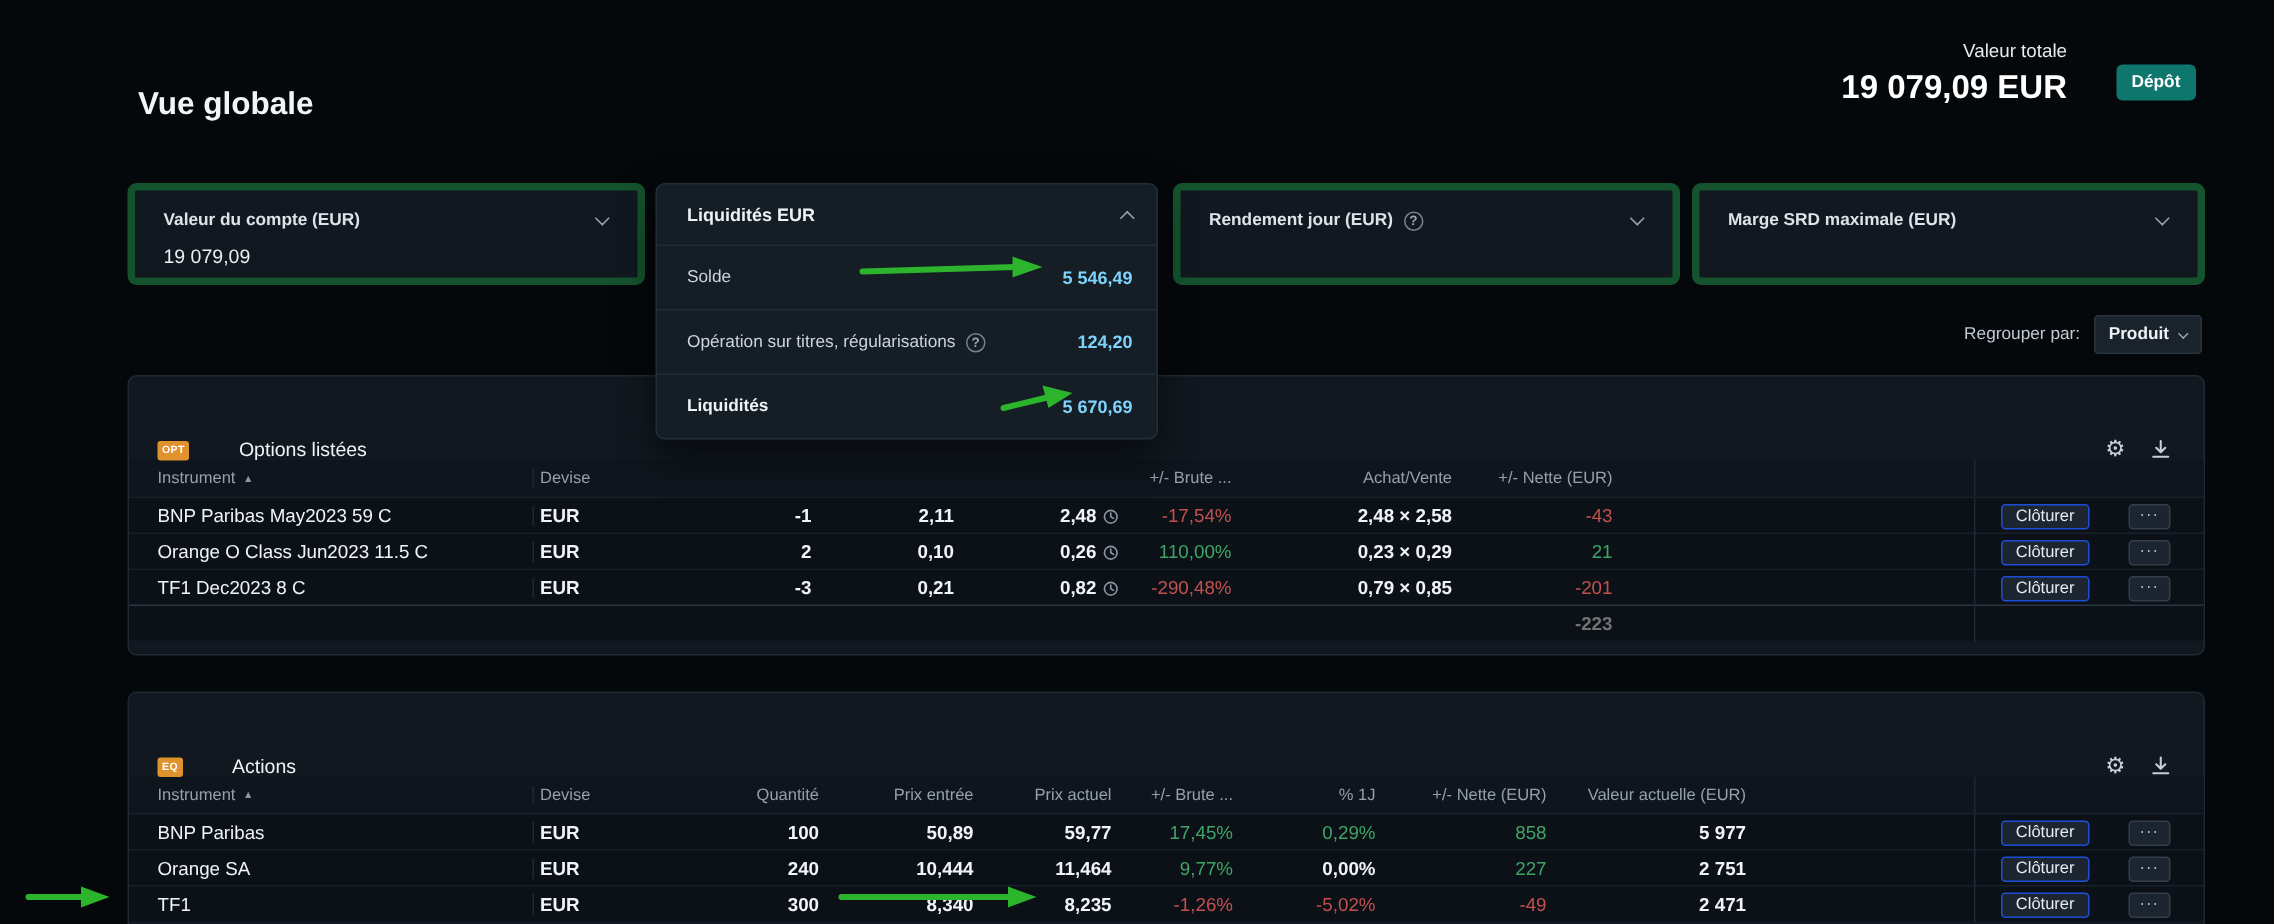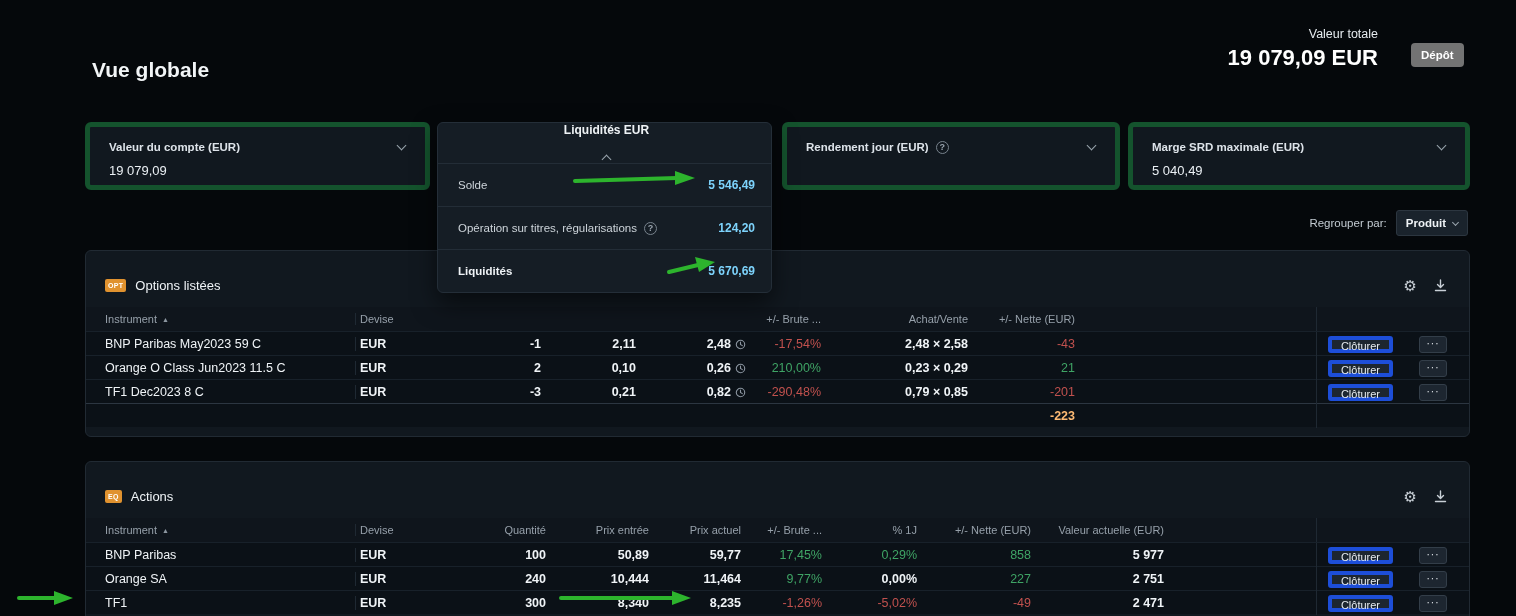--- a/index.html
+++ b/index.html
@@ -12,21 +12,21 @@
   }
   .abs { position:absolute; }
 
   
   .page-title { left:92px; top:58px; font-size:21px; font-weight:bold; color:#f2f5f7; }
   .total-block { right:138px; top:27px; text-align:right; }
   .total-label { font-size:12.5px; color:#e6ebef; }
   .total-value { font-size:22px; font-weight:bold; color:#ffffff; margin-top:4px; }
   .deposit-btn {
     left:1411px; top:43px; height:24px; padding:0 10px;
-    background:#737373; color:#fff; font-size:11.5px; font-weight:bold;
+    background:#0f766e; color:#fff; font-size:11.5px; font-weight:bold;
     border:none; border-radius:4px; cursor:pointer;
     font-family:inherit;
   }
 
   
   .card {
     top:122px; height:68px; background:#11181f;
     border:5px solid #14532d; border-radius:6px;
     padding:12px 20px 0 19px;
   }
@@ -58,21 +58,21 @@
     background:#1a232c; border:1px solid #2c3640; border-radius:3px;
     color:#eef2f5; font-size:11.5px; font-weight:bold; cursor:pointer;
     font-family:inherit;
   }
 
   
   .panel {
     left:85px; width:1385px; background:#11181f;
     border:1px solid #212a33; border-radius:6px; overflow:hidden;
   }
-  .panel-head { height:56px; display:flex; align-items:center; padding:13px 22px 0 19px; }
+  .panel-head { height:56px; display:flex; align-items:flex-end; padding:13px 22px 0 19px;gap:24px; }
   .badge {
     background:#e0922f; color:#fff; font-size:7px; font-weight:bold;
     padding:3px 3px; border-radius:2px; letter-spacing:.3px; margin-right:9px;
   }
   .panel-title { font-size:13px; color:#f0f4f7; }
   .panel-icons { margin-left:auto; display:flex; align-items:center; gap:17px; }
   .gear { font-size:15px; color:#c8cfd6; cursor:pointer; line-height:1; }
   .dl-icon { cursor:pointer; }
 
   .tbl { background:#0b1117; }
@@ -93,38 +93,38 @@
            display:flex; align-items:center; justify-content:flex-end;
            gap:26px; padding-right:22px; }
   .c-pa { display:flex; justify-content:flex-end; align-items:center; gap:4px; }
   .b { font-weight:bold; color:#f0f4f7; }
   .pos { color:#3fa465; }
   .neg { color:#c1514e; }
   .blue { color:#4d9de2; }
   .instr { color:#f0f4f7; cursor:pointer; }
 
   .btn-close {
-    height:17px; padding:0 9px; background:#1d2630; border:4px solid #1d4ed8;
+    height:17px; padding:0 9px; background:#1d2630; border:1px solid #1d4ed8;
     border-radius:3px; color:#e6ebef; font-size:11px; cursor:pointer;
     font-family:inherit;
   }
   .btn-more {
     width:28px; height:17px; background:#1d2630; border:1px solid #333e49;
     border-radius:3px; color:#e6ebef; font-size:10px; line-height:1;
     letter-spacing:1px; cursor:pointer; font-family:inherit;
   }
 
   
   .liq-overlay {
     left:437px; top:122px; width:335px; z-index:5;
     background:#151d25; border:1px solid #242e38; border-radius:6px;
     box-shadow:0 10px 24px rgba(0,0,0,.55);
   }
   .liq-head { height:40px; display:flex; align-items:center; justify-content:space-between;
-              padding:0 16px 0 20px;flex-direction:column; }
+              padding:0 16px 0 20px; }
   .liq-title { font-size:12px; font-weight:bold; color:#eef2f5; }
   .liq-row { height:43px; display:flex; align-items:center; justify-content:space-between;
              padding:0 16px 0 20px; border-top:1px solid #232d37; }
   .liq-label { font-size:11.5px; color:#cdd4da; display:flex; align-items:center; }
   .liq-label.b { font-weight:bold; color:#eef2f5; }
   .liq-value { font-size:12px; font-weight:bold; color:#7dd3fc; }
 
   
   .arrow { position:absolute; z-index:8; pointer-events:none; }
 </style>
@@ -155,21 +155,20 @@
     </span>
     <span class="chev"></span>
   </div>
 </div>
 
 <div class="abs card" style="left:1128px;width:342px;">
   <div class="card-head">
     <span class="card-label">Marge SRD maximale (EUR)</span>
     <span class="chev"></span>
   </div>
-  <div class="card-value">5 040,49</div>
 </div>
 
 <div class="abs groupby">
   <span class="groupby-label">Regrouper par:</span>
   <button class="select">
     <span>Produit</span>
     <span class="chev sm"></span>
   </button>
 </div>
 
@@ -225,21 +224,21 @@
       <div class="td c-devise b">EUR</div>
       <div class="td c-num b">2</div>
       <div class="td c-num b">0,10</div>
       <div class="td c-pa">
         <span class="b">0,26</span>
         <svg width="11" height="11" viewBox="0 0 12 12">
             <circle cx="6" cy="6" r="4.6" fill="none" stroke="#8b95a0" stroke-width="1.2"></circle>
             <path d="M6 3.4V6l2 1.2" fill="none" stroke="#8b95a0" stroke-width="1.2" stroke-linecap="round"></path>
           </svg>
       </div>
-      <div class="td c-num pos">210,00%</div>
+      <div class="td c-num pos">110,00%</div>
       <div class="td c-num b">0,23 × 0,29</div>
       <div class="td c-num pos">21</div>
       <div class="td"></div>
       <div class="td c-act">
         <button class="btn-close">Clôturer</button>
         <button class="btn-more">···</button>
       </div>
     </div>
 
     <div class="grid g-opt trow">
@@ -265,21 +264,21 @@
     </div>
 
     <div class="grid g-opt trow total">
       <div class="td"></div>
       <div class="td c-devise"></div>
       <div class="td"></div>
       <div class="td"></div>
       <div class="td"></div>
       <div class="td"></div>
       <div class="td"></div>
-      <div class="td c-num neg b" style="color:#fdba74;">-223</div>
+      <div class="td c-num neg b" style="color:#737373;">-223</div>
       <div class="td"></div>
       <div class="td c-act"></div>
     </div>
   </div>
 </section>
 
 <section class="abs panel" style="top:461px;height:192px;">
   <div class="panel-head">
     <span class="badge">EQ</span>
     <span class="panel-title">Actions</span>

